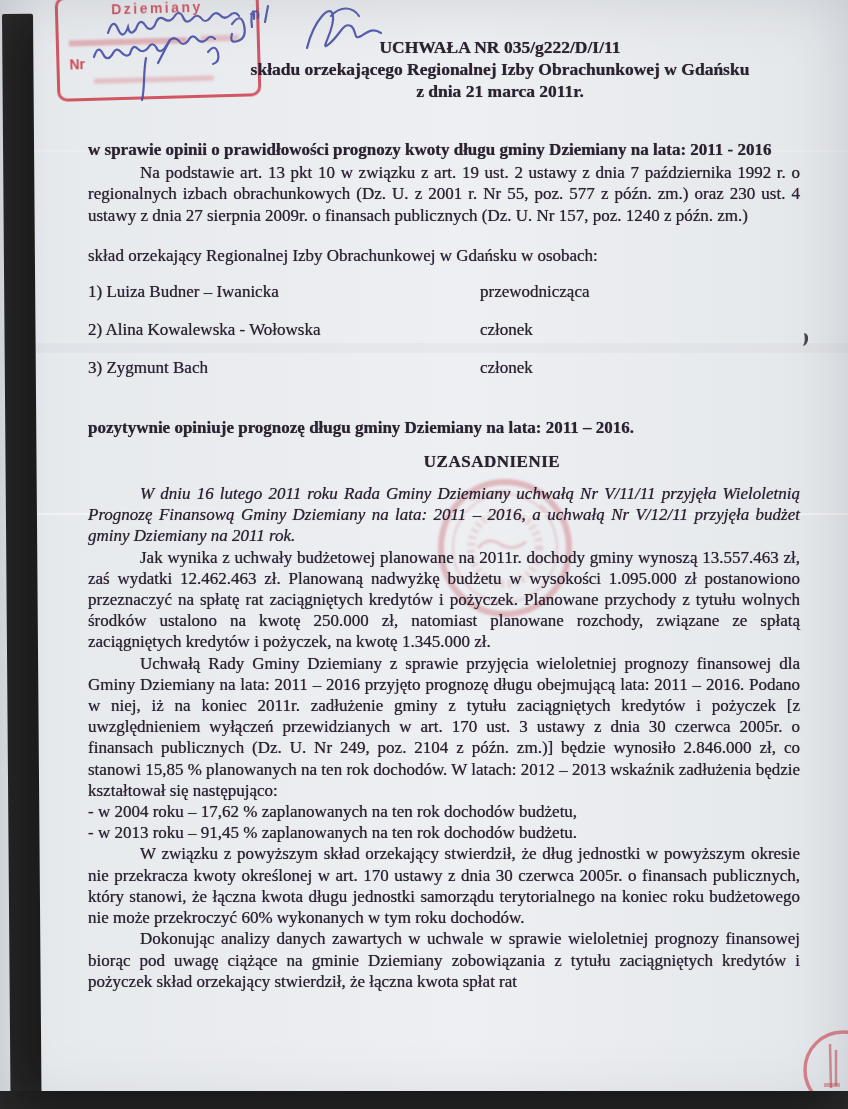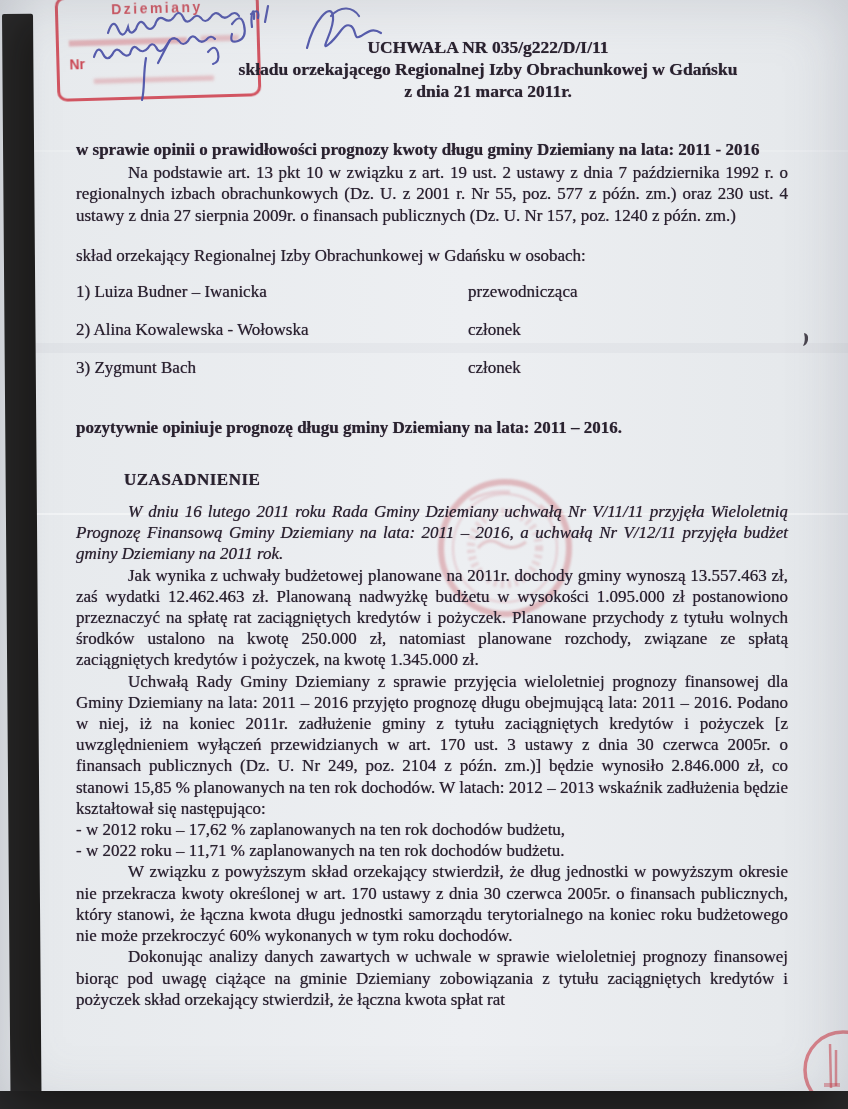--- a/index.html
+++ b/index.html
@@ -18,28 +18,28 @@
   }
   
   .edge-left{position:absolute;left:2px;top:14px;width:31px;height:1084px;background:#1b1a19;transform:rotate(-.45deg);transform-origin:top left;border-radius:2px;}
   .edge-bottom{position:absolute;left:0;top:1091px;width:848px;height:18px;background:#151413;}
   
   .crease{position:absolute;left:33px;right:0;height:2px;background:rgba(255,255,255,.55);pointer-events:none;}
   .crease.c1{top:150px;opacity:.35;}
   .crease.c2{top:513px;opacity:.8;}
   .band{position:absolute;left:33px;right:0;height:10px;background:rgba(70,70,90,.04);pointer-events:none;}
   
-  .column{position:absolute;left:76px;top:36px;width:712px;font-size:17px;line-height:21.2px;}
+  .column{position:absolute;left:88px;top:36px;width:712px;font-size:17px;line-height:21.2px;}
   .title-block{text-align:center;font-weight:bold;font-size:17.5px;line-height:22px;transform:translateX(56px);}
   .subject{font-weight:bold;text-align:justify;margin-top:37px;font-family:Liberation Serif, serif;}
   .legal{margin-top:2px;text-align:justify;text-indent:52px;}
   .panel-intro{margin-top:19px;}
   .members{margin-top:15px;display:grid;grid-template-columns:392px auto;row-gap:17px;}
   .resolution{font-weight:bold;margin-top:38px;}
-  .uz-heading{margin-top:31px;font-weight:bold;letter-spacing:.5px;transform:translateX(48px);}
+  .uz-heading{margin-top:13px;text-align:center;font-weight:bold;letter-spacing:.5px;transform:translateX(48px);}
   .body-par{margin:0;text-align:justify;text-indent:52px;}
   .body-par.first{margin-top:11px;font-style:italic;}
   .debt-line{margin:0;}
   
   .stamp{
     position:absolute;left:56px;top:-6px;width:198px;height:99px;
     border:3.5px solid rgba(204,48,62,.8);border-radius:10px;
     transform:rotate(-1.6deg);filter:blur(.3px);
   }
   .stamp-town{
@@ -122,22 +122,22 @@
       <div>członek</div>
     </div>
 
     <div class="resolution">pozytywnie opiniuje prognozę długu gminy Dziemiany na lata: 2011 – 2016.</div>
 
     <div class="uz-heading">UZASADNIENIE</div>
 
     <p class="body-par first">W dniu 16 lutego 2011 roku Rada Gminy Dziemiany uchwałą Nr V/11/11 przyjęła Wieloletnią Prognozę Finansową Gminy Dziemiany na lata: 2011 – 2016, a uchwałą Nr V/12/11 przyjęła budżet gminy Dziemiany na 2011 rok.</p>
     <p class="body-par">Jak wynika z uchwały budżetowej planowane na 2011r. dochody gminy wynoszą 13.557.463 zł, zaś wydatki 12.462.463 zł. Planowaną nadwyżkę budżetu w wysokości 1.095.000 zł postanowiono przeznaczyć na spłatę rat zaciągniętych kredytów i pożyczek. Planowane przychody z tytułu wolnych środków ustalono na kwotę 250.000 zł, natomiast planowane rozchody, związane ze spłatą zaciągniętych kredytów i pożyczek, na kwotę 1.345.000 zł.</p>
     <p class="body-par">Uchwałą Rady Gminy Dziemiany z sprawie przyjęcia wieloletniej prognozy finansowej dla Gminy Dziemiany na lata: 2011 – 2016 przyjęto prognozę długu obejmującą lata: 2011 – 2016. Podano w niej, iż na koniec 2011r. zadłużenie gminy z tytułu zaciągniętych kredytów i pożyczek [z uwzględnieniem wyłączeń przewidzianych w art. 170 ust. 3 ustawy z dnia 30 czerwca 2005r. o finansach publicznych (Dz. U. Nr 249, poz. 2104 z późn. zm.)] będzie wynosiło 2.846.000 zł, co stanowi 15,85 % planowanych na ten rok dochodów. W latach: 2012 – 2013 wskaźnik zadłużenia będzie kształtował się następująco:</p>
-    <p class="debt-line">- w 2012 roku – 17,62 % zaplanowanych na ten rok dochodów budżetu,</p>
-    <p class="debt-line">- w 2022 roku – 11,71 % zaplanowanych na ten rok dochodów budżetu.</p>
+    <p class="debt-line">- w 2004 roku – 17,62 % zaplanowanych na ten rok dochodów budżetu,</p>
+    <p class="debt-line">- w 2013 roku – 91,45 % zaplanowanych na ten rok dochodów budżetu.</p>
     <p class="body-par">W związku z powyższym skład orzekający stwierdził, że dług jednostki w powyższym okresie nie przekracza kwoty określonej w art. 170 ustawy z dnia 30 czerwca 2005r. o finansach publicznych, który stanowi, że łączna kwota długu jednostki samorządu terytorialnego na koniec roku budżetowego nie może przekroczyć 60% wykonanych w tym roku dochodów.</p>
     <p class="body-par">Dokonując analizy danych zawartych w uchwale w sprawie wieloletniej prognozy finansowej biorąc pod uwagę ciążące na gminie Dziemiany zobowiązania z tytułu zaciągniętych kredytów i pożyczek skład orzekający stwierdził, że łączna kwota spłat rat</p>
   </div>
 
   <svg class="overlay" width="848" height="1109" viewBox="0 0 848 1109">
     <path d="M804,333 q5,1 4,7 q-1,5 -5,6 q3,-5 1,-13" fill="#2e2733" opacity=".85"></path>
   </svg>
 
   <svg class="overlay" width="848" height="1109" viewBox="0 0 848 1109" style="filter:blur(.5px);">
     <circle cx="843" cy="1070" r="38" fill="none" stroke="rgba(203,58,70,.6)" stroke-width="3.5"></circle>

